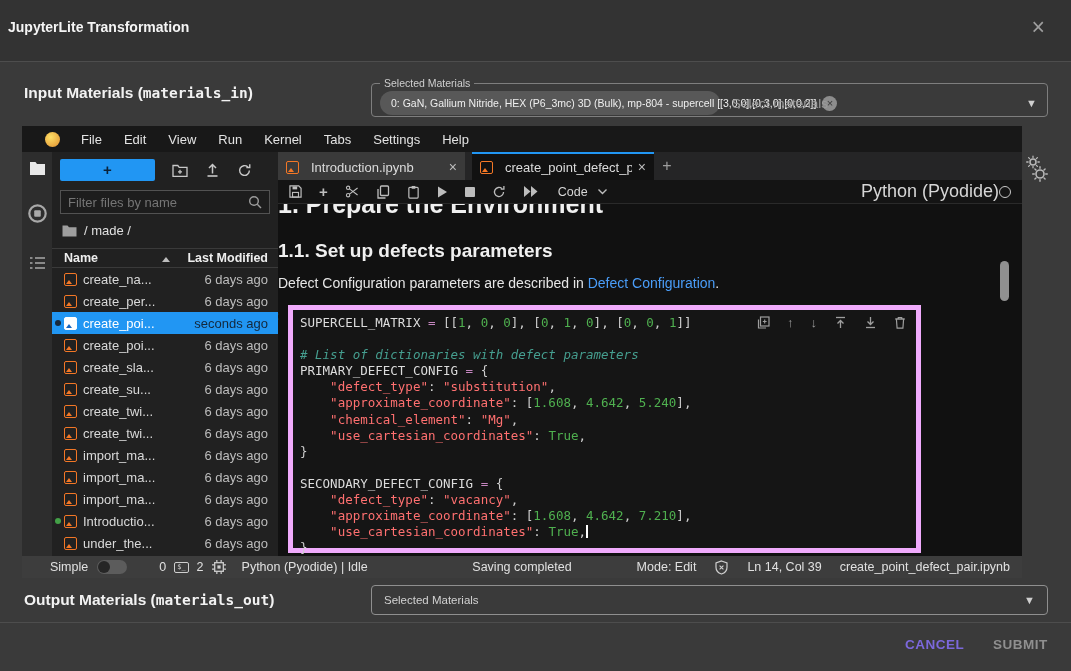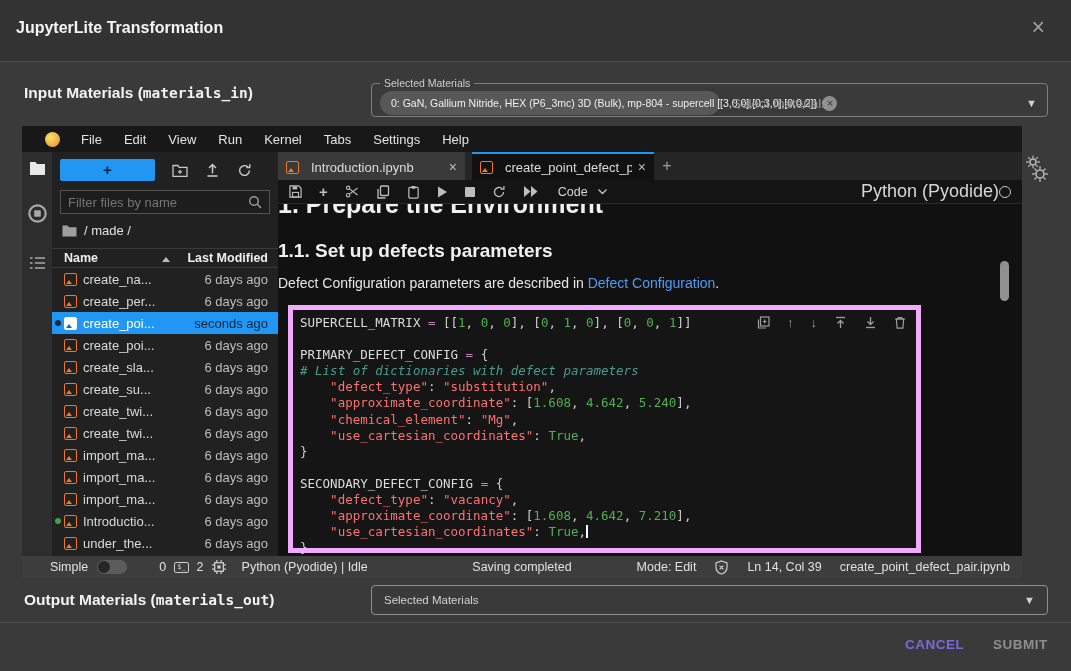--- a/index.html
+++ b/index.html
@@ -2,21 +2,21 @@
 <html><head>
 <meta charset="utf-8">
 <style>
   * { box-sizing: border-box; margin: 0; padding: 0; }
   html,body { width:1071px; height:671px; overflow:hidden; }
   body { background:#3a3a3a; font-family:"Liberation Sans","DejaVu Sans",sans-serif; color:#e8e8e8; position:relative; }
   .mono { font-family:"DejaVu Sans Mono",monospace; }
 
   
   .dlg-header { position:absolute; left:0; top:0; width:1071px; height:62px; background:#333333; border-bottom:1px solid #4d4d4d; }
-  .dlg-title { position:absolute; left:16px; top:19px; font-size:16px; font-weight:700; color:#f5f5f5; }
+  .dlg-title { position:absolute; left:8px; top:19px; font-size:14px; font-weight:700; color:#f5f5f5; }
   .dlg-close { position:absolute; right:26px; top:16px; font-size:23px; color:#9e9e9e; cursor:pointer; line-height:1; }
 
   
   .mat-label { position:absolute; left:24px; font-size:15.5px; font-weight:700; color:#f2f2f2; }
   .mat-label .mono { font-size:14.5px; }
   #input-label { top:84px; }
   #output-label { top:591px; }
 
   fieldset.mat-fieldset { position:absolute; left:371px; top:77px; width:677px; height:40px; border:1px solid #7e7e7e; border-radius:4px; background:transparent; }
   fieldset.mat-fieldset legend { margin-left:8px; padding:0 4px; font-size:10.5px; color:#cfcfcf; }
@@ -401,22 +401,22 @@
         <div class="md-h2">1.1. Set up defects parameters</div>
         <div class="md-p"><span>Defect Configuration parameters are described in </span><span class="md-link">Defect Configuration</span><span>.</span></div>
 
         <div class="cellrow">
           <div class="collapser"></div>
           <div class="prompt">[ ]:</div>
           <div class="editor">
             <div id="code-lines">
                 <div class="cl"><span class="tk-v">SUPERCELL_MATRIX</span><span class="tk-p"> </span><span class="tk-o">=</span><span class="tk-p"> [[</span><span class="tk-n">1</span><span class="tk-p">, </span><span class="tk-n">0</span><span class="tk-p">, </span><span class="tk-n">0</span><span class="tk-p">], [</span><span class="tk-n">0</span><span class="tk-p">, </span><span class="tk-n">1</span><span class="tk-p">, </span><span class="tk-n">0</span><span class="tk-p">], [</span><span class="tk-n">0</span><span class="tk-p">, </span><span class="tk-n">0</span><span class="tk-p">, </span><span class="tk-n">1</span><span class="tk-p">]]</span></div>
                 <div class="cl">&nbsp;</div>
+                <div class="cl"><span class="tk-c"># List of dictionaries with defect parameters</span></div>
                 <div class="cl"><span class="tk-v">PRIMARY_DEFECT_CONFIG</span><span class="tk-p"> </span><span class="tk-o">=</span><span class="tk-p"> {</span></div>
-                <div class="cl"><span class="tk-c"># List of dictionaries with defect parameters</span></div>
                 <div class="cl"><span class="tk-p">    </span><span class="tk-s">"defect_type"</span><span class="tk-p">: </span><span class="tk-s">"substitution"</span><span class="tk-p">,</span></div>
                 <div class="cl"><span class="tk-p">    </span><span class="tk-s">"approximate_coordinate"</span><span class="tk-p">: [</span><span class="tk-n">1.608</span><span class="tk-p">, </span><span class="tk-n">4.642</span><span class="tk-p">, </span><span class="tk-n">5.240</span><span class="tk-p">],</span></div>
                 <div class="cl"><span class="tk-p">    </span><span class="tk-s">"chemical_element"</span><span class="tk-p">: </span><span class="tk-s">"Mg"</span><span class="tk-p">,</span></div>
                 <div class="cl"><span class="tk-p">    </span><span class="tk-s">"use_cartesian_coordinates"</span><span class="tk-p">: </span><span class="tk-k">True</span><span class="tk-p">,</span></div>
                 <div class="cl"><span class="tk-p">}</span></div>
                 <div class="cl">&nbsp;</div>
                 <div class="cl"><span class="tk-v">SECONDARY_DEFECT_CONFIG</span><span class="tk-p"> </span><span class="tk-o">=</span><span class="tk-p"> {</span></div>
                 <div class="cl"><span class="tk-p">    </span><span class="tk-s">"defect_type"</span><span class="tk-p">: </span><span class="tk-s">"vacancy"</span><span class="tk-p">,</span></div>
                 <div class="cl"><span class="tk-p">    </span><span class="tk-s">"approximate_coordinate"</span><span class="tk-p">: [</span><span class="tk-n">1.608</span><span class="tk-p">, </span><span class="tk-n">4.642</span><span class="tk-p">, </span><span class="tk-n">7.210</span><span class="tk-p">],</span></div>
                 <div class="cl"><span class="tk-p">    </span><span class="tk-s">"use_cartesian_coordinates"</span><span class="tk-p">: </span><span class="tk-k">True</span><span class="tk-p">,</span><span class="cursor"></span></div>

